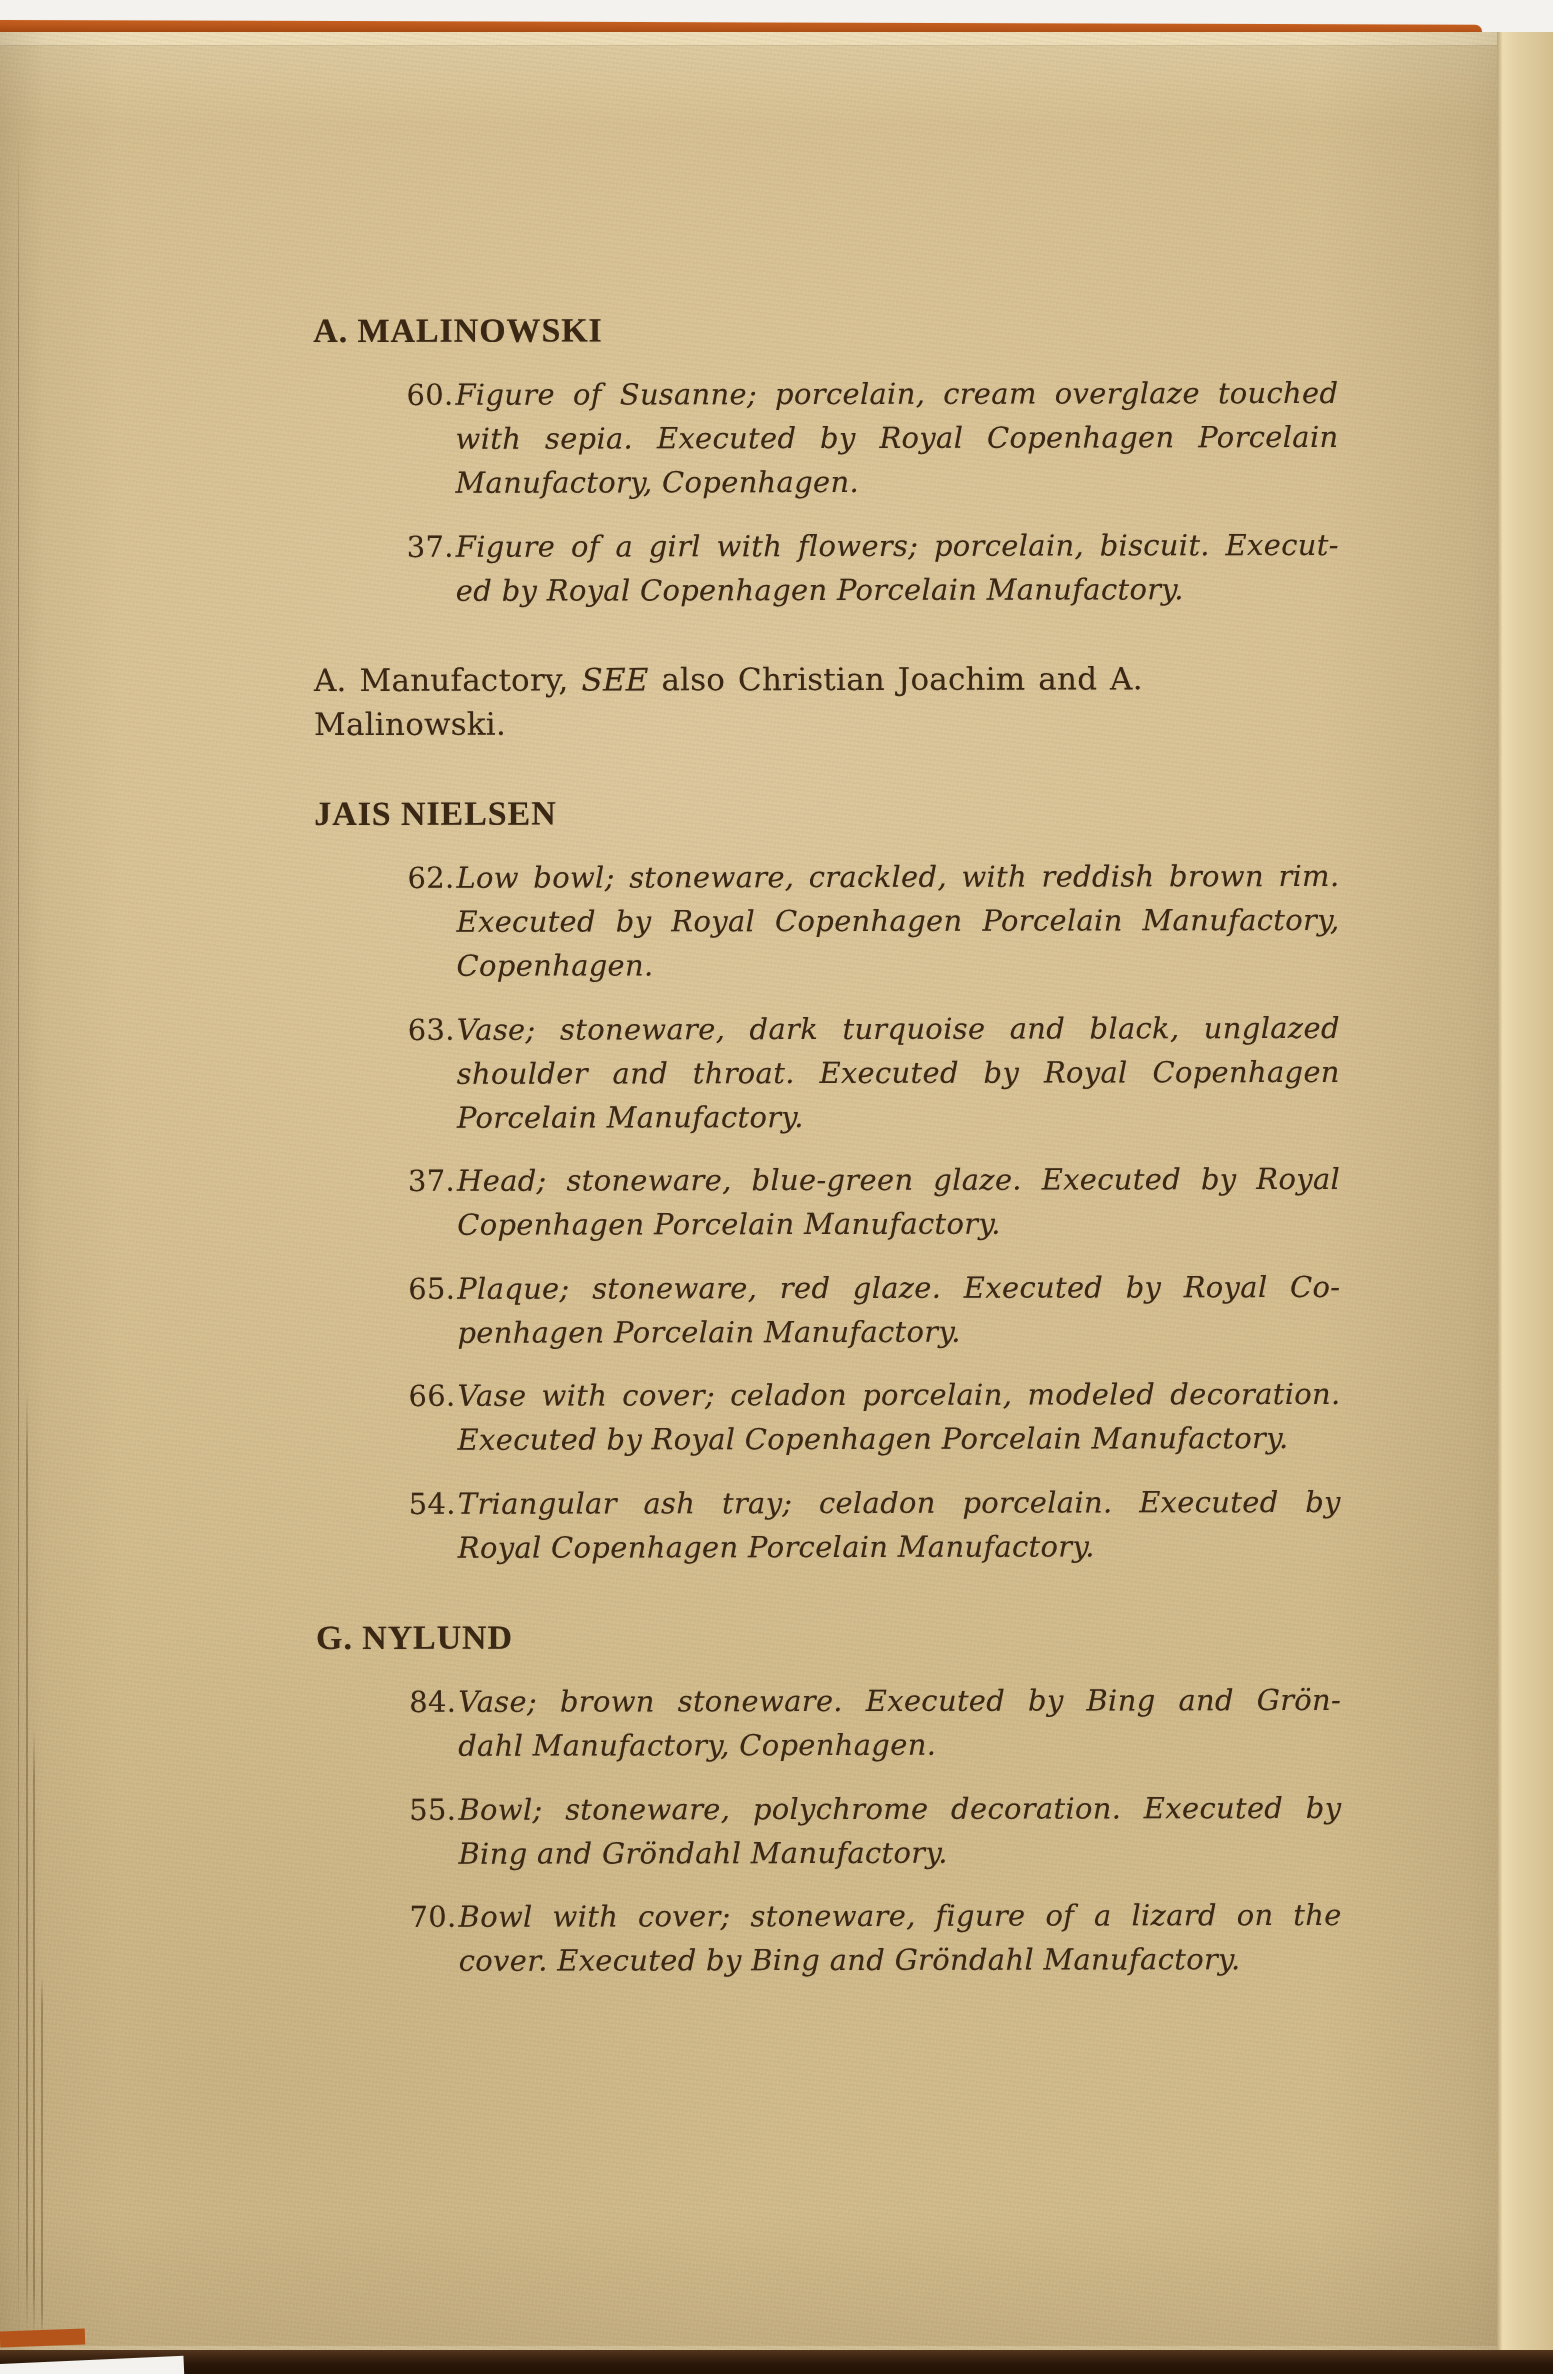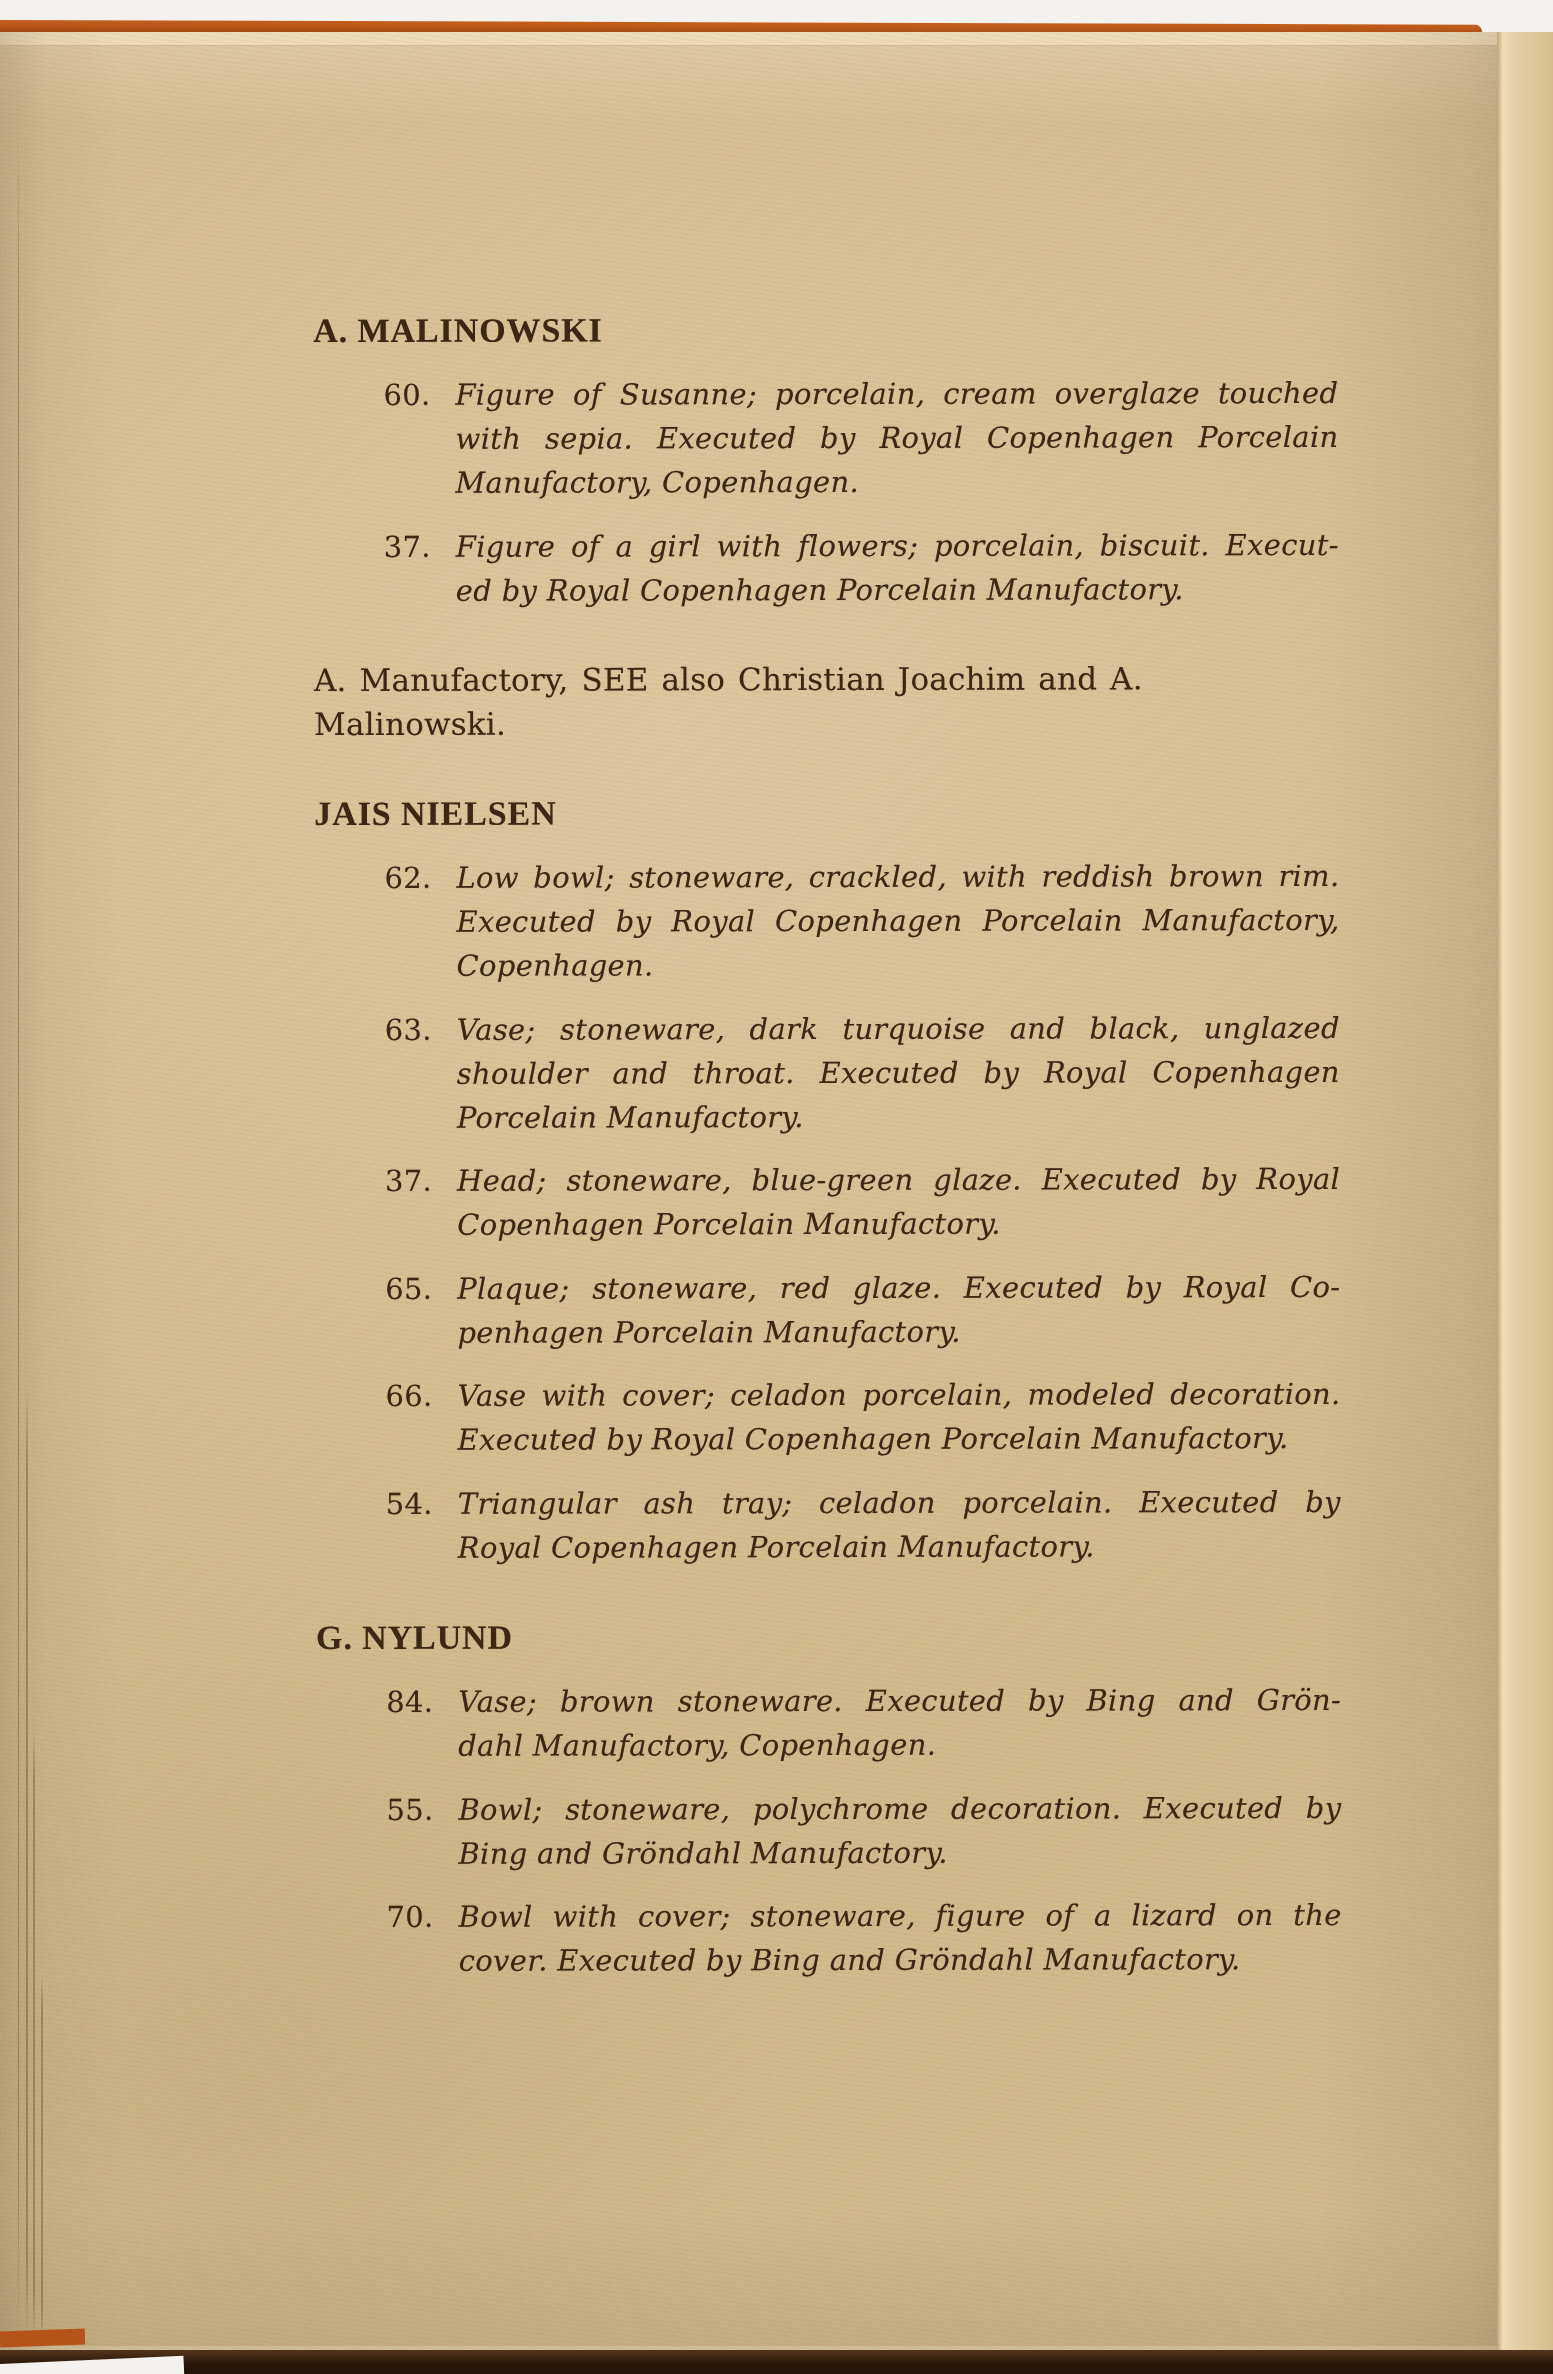--- a/index.html
+++ b/index.html
@@ -126,33 +126,34 @@
     font-style: italic;
     font-size: 29px;
     line-height: 44px;
     letter-spacing: 0.3px;
   }
   .entry .num {
     position: absolute;
     left: 70px; top: 0;
     width: 70px;
     font-style: normal;
+    text-align: right;
   }
   .line { text-align: justify; text-align-last: justify; }
   .line.last { text-align: left; text-align-last: auto; }
 
   .crossref {
     margin: 45px 0 0 0;
     font-style: normal;
     font-size: 31px;
     line-height: 44px;
     word-spacing: 2.8px;
     letter-spacing: 0.2px;
   }
-  .crossref .see { }
+  .crossref .see { font-style: italic; }
 </style>
 </head>
 <body>
 
 <div class="cover-band"></div>
 
 <div class="page">
   <div class="page-top-edge"></div>
   <div class="gutter-line gl-1"></div>
   <div class="gutter-line gl-2"></div>

